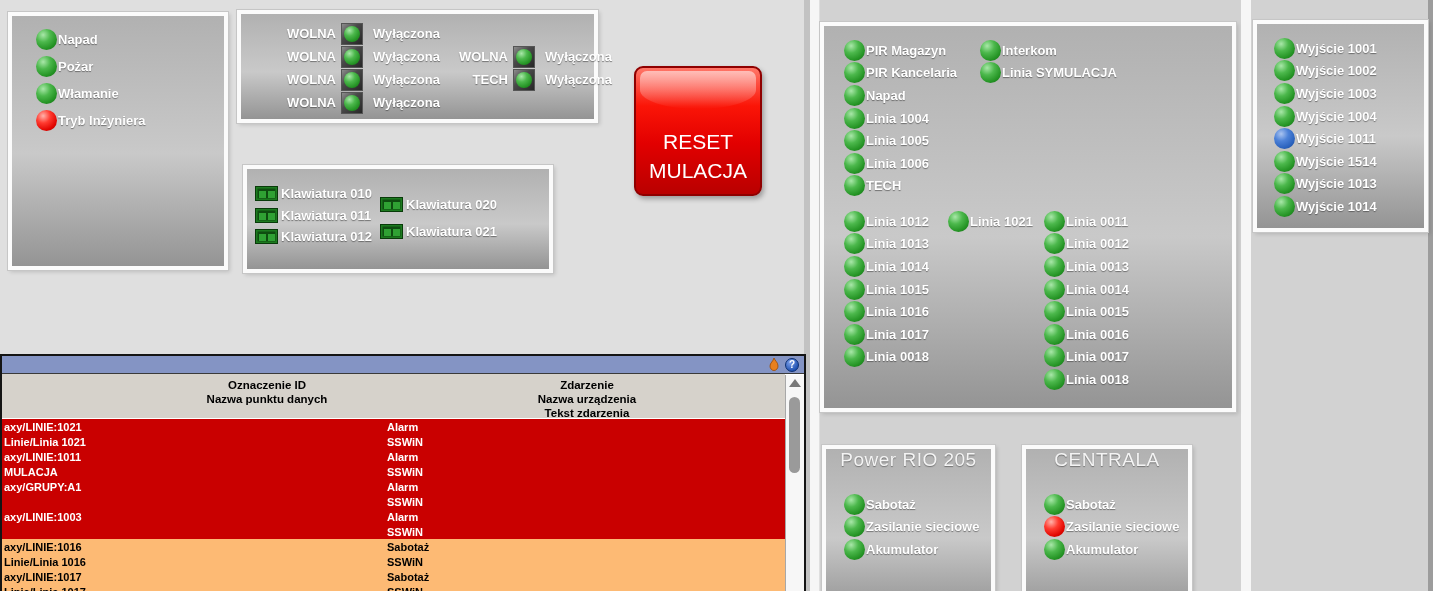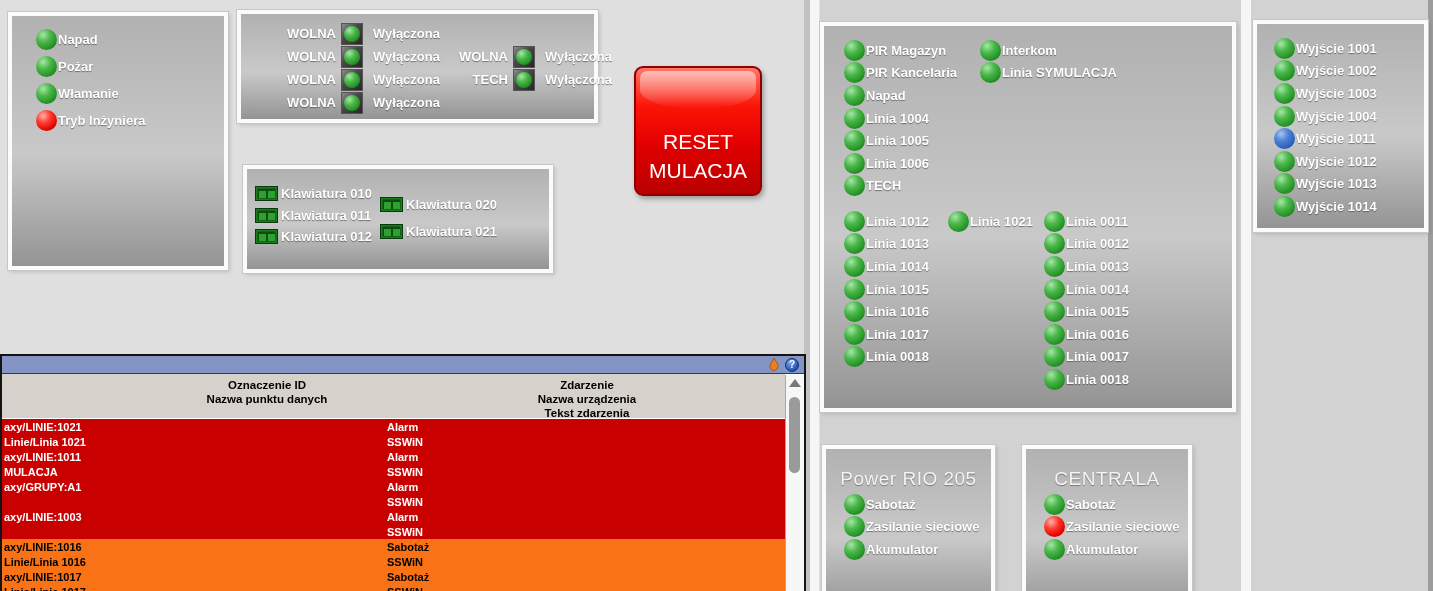--- a/index.html
+++ b/index.html
@@ -101,36 +101,36 @@
                 background:radial-gradient(circle at 35% 30%, #7da0ea, #1d4fb0 75%);
                 border:1px solid #0c2f73; color:#fff; font-size:10px; font-weight:700;
                 text-align:center; line-height:12px; cursor:pointer; }
   .et-header { position:relative; height:44px; width:calc(100% - 19px); background:#d6d2cb;
                color:#000; font-weight:700; font-size:11.5px; line-height:14px; }
   .eth1 { position:absolute; left:0; top:4px; width:530px; text-align:center; }
   .eth2 { position:absolute; left:385px; top:4px; width:400px; text-align:center; }
   .et-rows { position:absolute; top:63px; left:0; width:calc(100% - 19px); bottom:0; overflow:hidden; }
   .et-row { position:relative; height:30px; font-size:11px; font-weight:700; line-height:14.5px; }
   .et-row.alarm    { background:#c90000; color:#fff; }
-  .et-row.sabotage { background:#f97316; color:#000; }
+  .et-row.sabotage { background:#fdba74; color:#000; }
   .etc1 { position:absolute; left:2px; top:1px; white-space:nowrap; }
   .etc2 { position:absolute; left:385px; top:1px; white-space:nowrap; }
   .et-scroll { position:absolute; top:19px; right:0; width:19px; bottom:0;
                background:#f7f7f7; border-left:1px solid #a8a8a8; }
   .up-arrow { width:0; height:0; margin:4px auto 0; cursor:pointer;
               border-left:6px solid transparent; border-right:6px solid transparent;
               border-bottom:8px solid #787878; }
   .scroll-thumb { position:absolute; top:22px; left:3px; width:11px; height:76px;
                   background:#9a9a9a; border-radius:6px; cursor:grab; }
 
   
   .device-panel { height:170px; }
   .power-panel    { left:822px;  top:445px; width:173px; }
   .centrala-panel { left:1022px; top:445px; width:170px; }
-  .device-title { margin-top:19px; text-align:center; color:#f4f4f4; font-size:19px;
+  .device-title { margin-top:0; text-align:center; color:#f4f4f4; font-size:19px;
                   letter-spacing:.5px; text-shadow:0 1px 1px rgba(50,50,50,.5); }
   .device-panel .vlist { left:18px; top:44px; }
 </style>
 </head>
 <body>
 
 <div class="screen">
 
   <div class="right-region"></div>
   <div class="vshadow"></div>
@@ -416,21 +416,21 @@
           <span class="lbl">Wyjście 1004</span>
         </div>
 
         <div class="lrow">
           <span class="led blue"></span>
           <span class="lbl">Wyjście 1011</span>
         </div>
 
         <div class="lrow">
           <span class="led green"></span>
-          <span class="lbl">Wyjście 1012</span>
+          <span class="lbl">Wyjście 1514</span>
         </div>
 
         <div class="lrow">
           <span class="led green"></span>
           <span class="lbl">Wyjście 1013</span>
         </div>
 
         <div class="lrow">
           <span class="led green"></span>
           <span class="lbl">Wyjście 1014</span>

